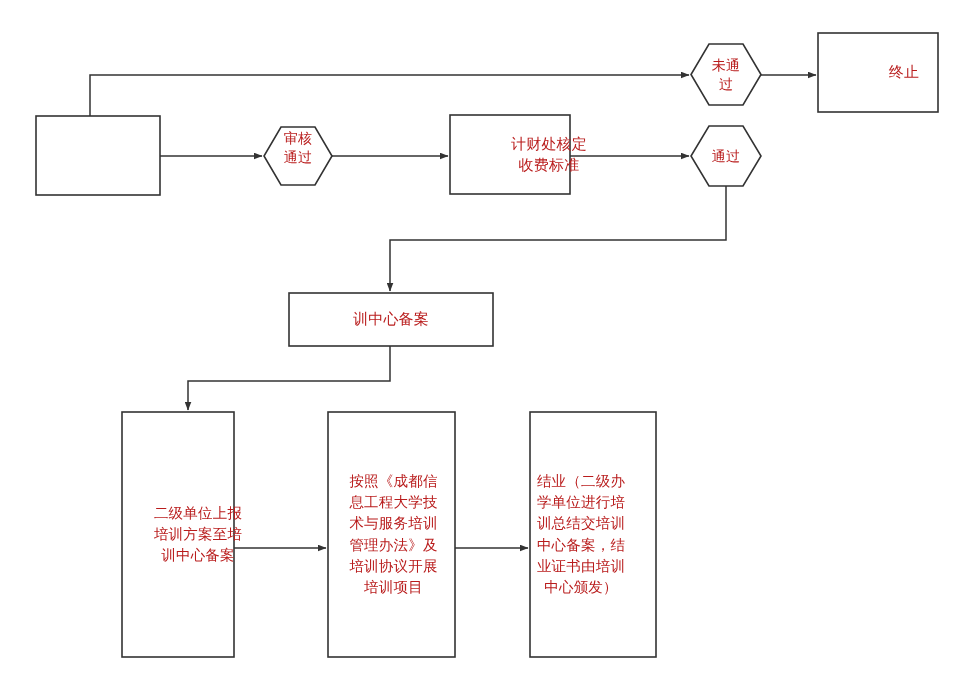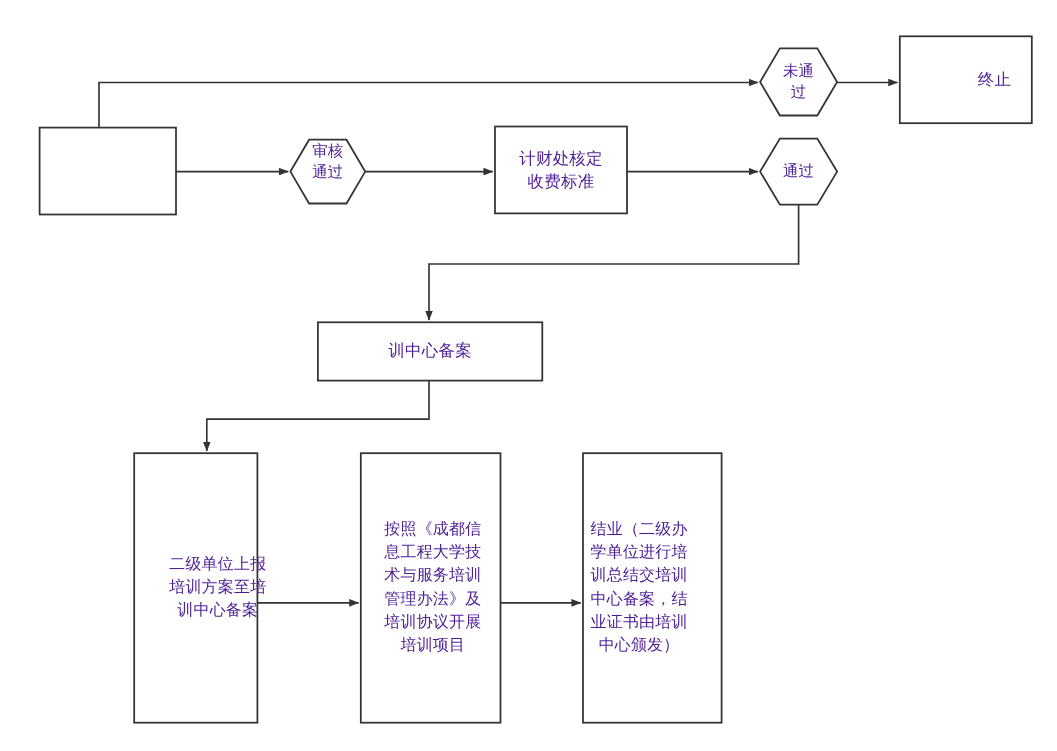--- a/index.html
+++ b/index.html
@@ -23,21 +23,21 @@
     top: 0;
     width: 961px;
     height: 683px;
   }
   .node-label {
     position: absolute;
     display: flex;
     align-items: center;
     justify-content: center;
     text-align: center;
-    color: #4c1d95;
+    color: #b91c1c;
     line-height: 1.35;
     white-space: pre-line;
     pointer-events: none;
     letter-spacing: 0.2px;
   }
   .lbl-process {
     font-size: 15px;
   }
   .lbl-decision {
     font-size: 14px;
@@ -95,21 +95,21 @@
 
     <path d="M234,548 L326,548" fill="none" stroke="#333333" stroke-width="1.5" marker-end="url(#arrowhead)"></path>
 
     <path d="M455,548 L528,548" fill="none" stroke="#333333" stroke-width="1.5" marker-end="url(#arrowhead)"></path>
   </svg>
 
 
   <div class="node-label lbl-decision" style="left:264px; top:119px; width:68px; height:58px;">审核
 通过</div>
 
-  <div class="node-label lbl-process" style="left:450px; top:115px; width:120px; height:79px;">计财处核定
+  <div class="node-label lbl-process" style="left:450px; top:115px; width:120px; height:79px;padding-left:39px;">计财处核定
 收费标准</div>
 
   <div class="node-label lbl-decision" style="left:691px; top:126px; width:70px; height:60px;">通过</div>
 
   <div class="node-label lbl-decision" style="left:691px; top:44px; width:70px; height:61px;">未通
 过</div>
 
   <div class="node-label lbl-process" style="left:818px; top:33px; width:132px; height:79px;padding-left:20px;">终止</div>
 
   <div class="node-label lbl-process" style="left:289px; top:293px; width:204px; height:53px;">训中心备案</div>

